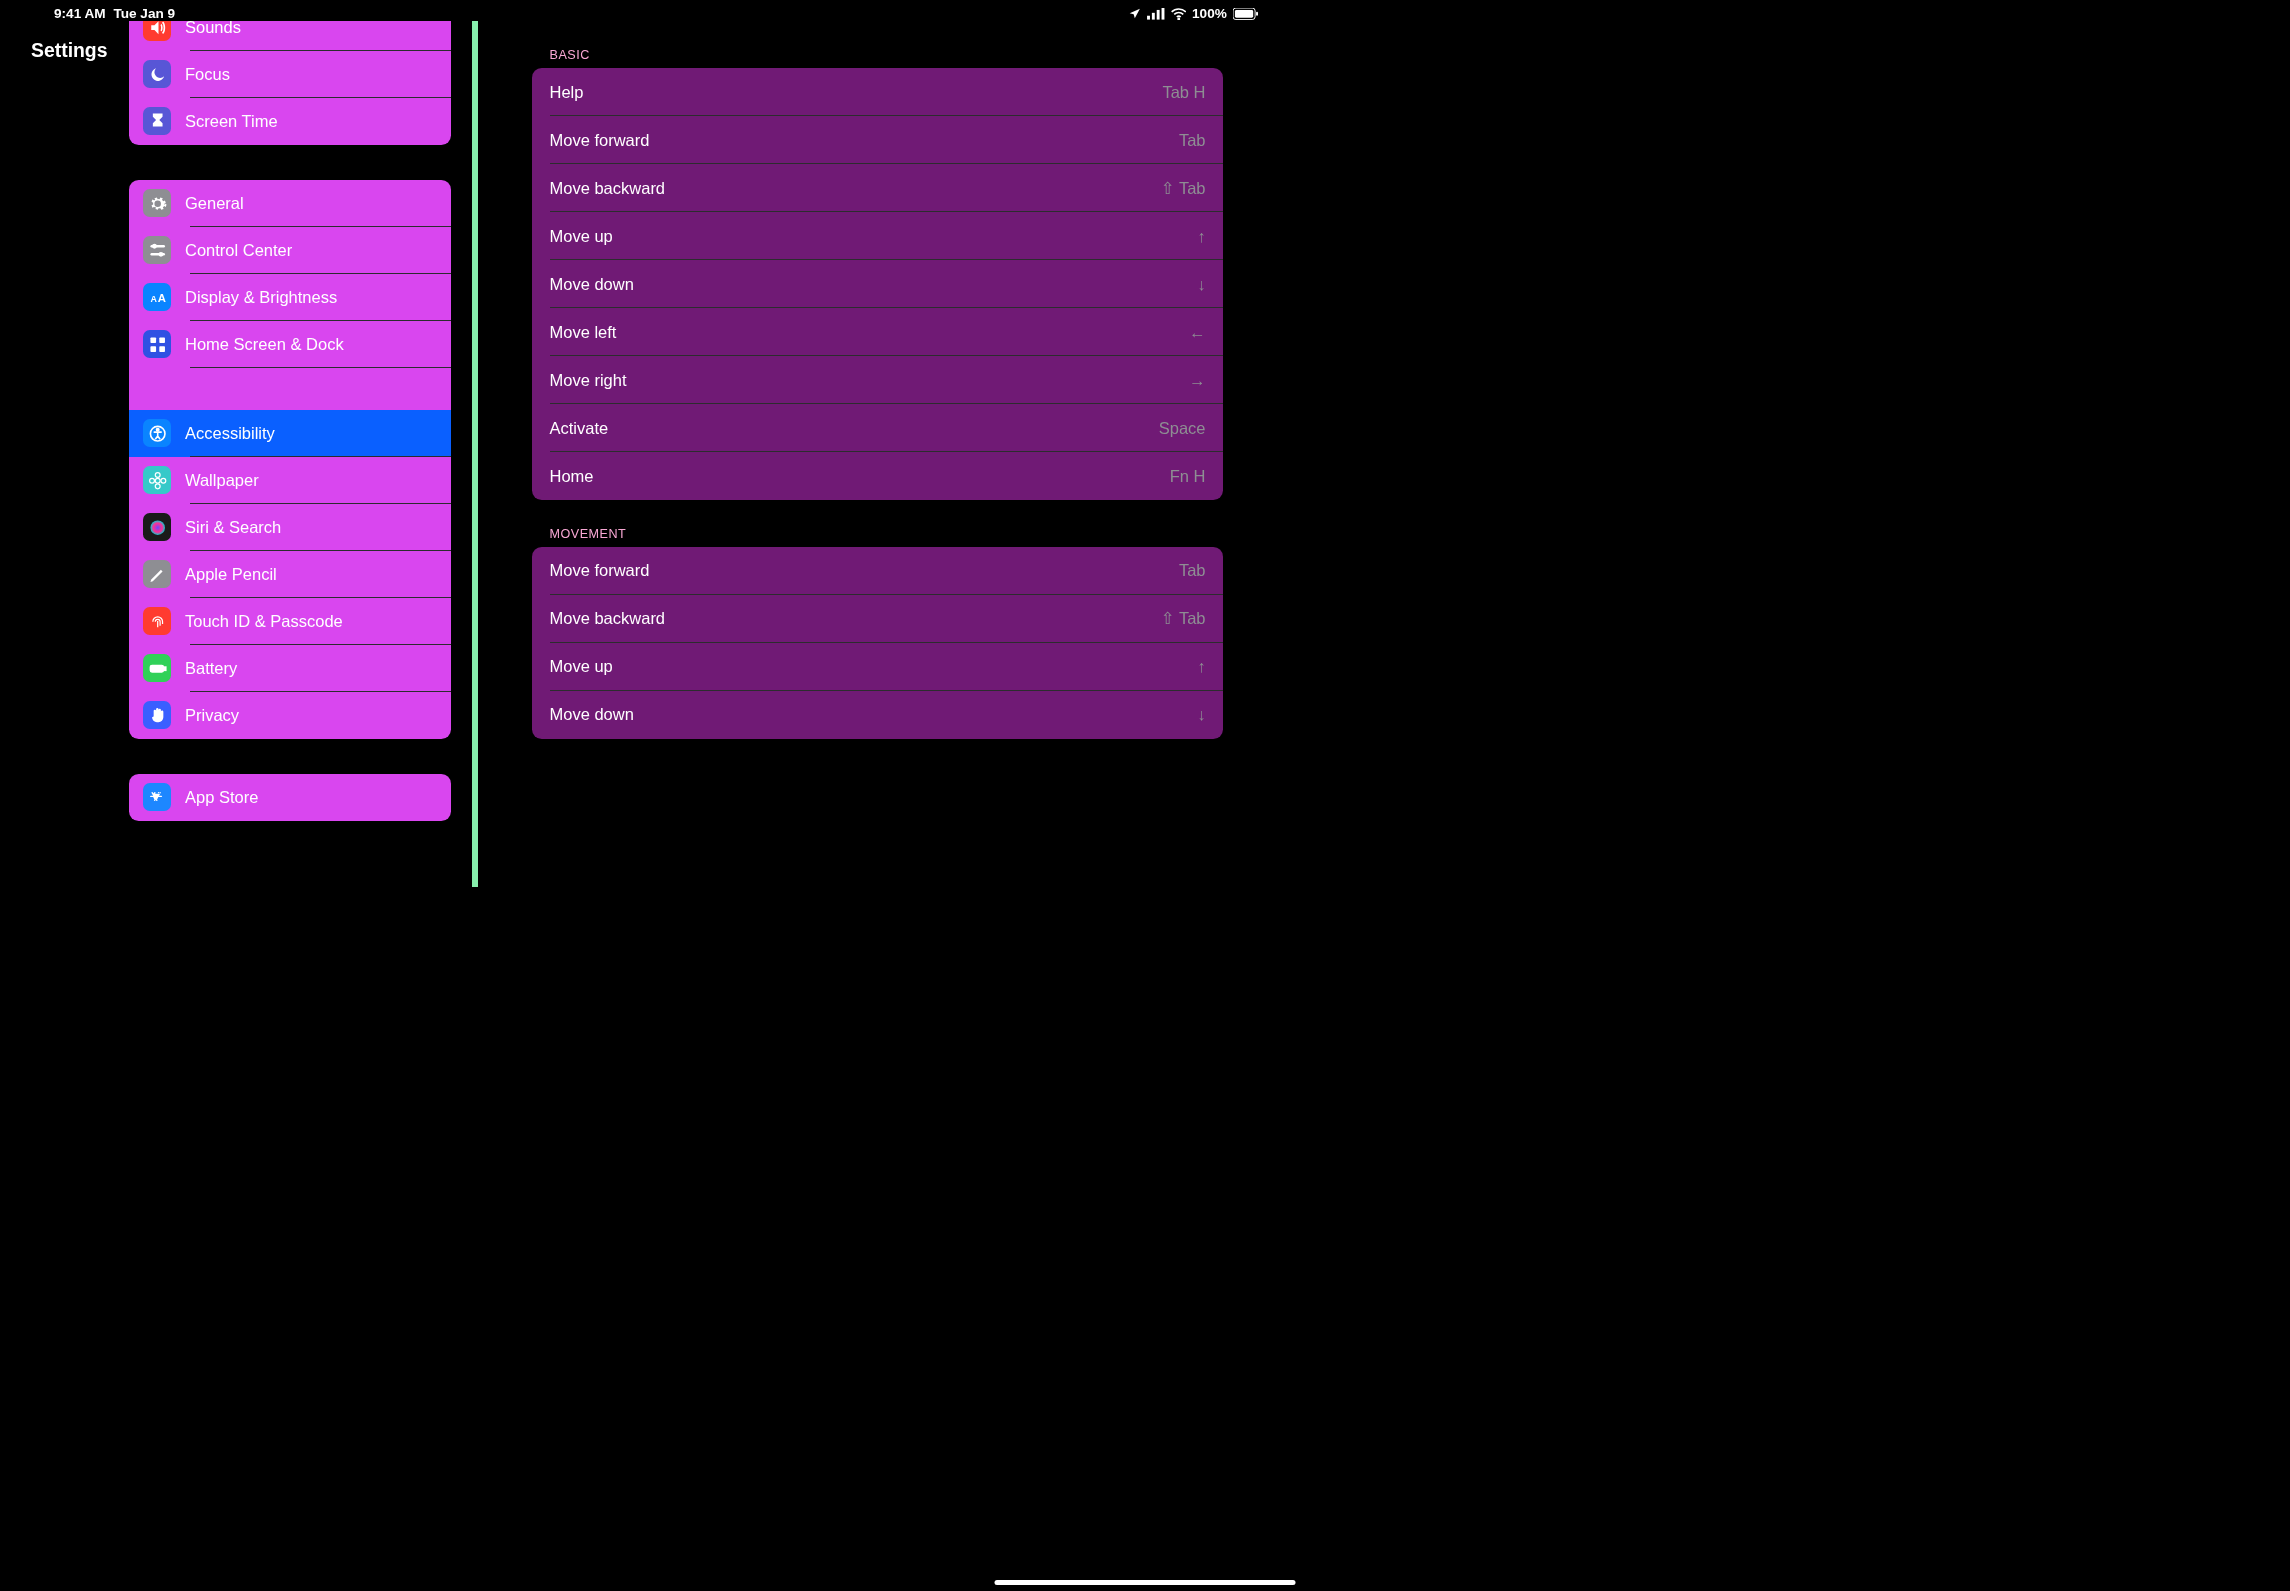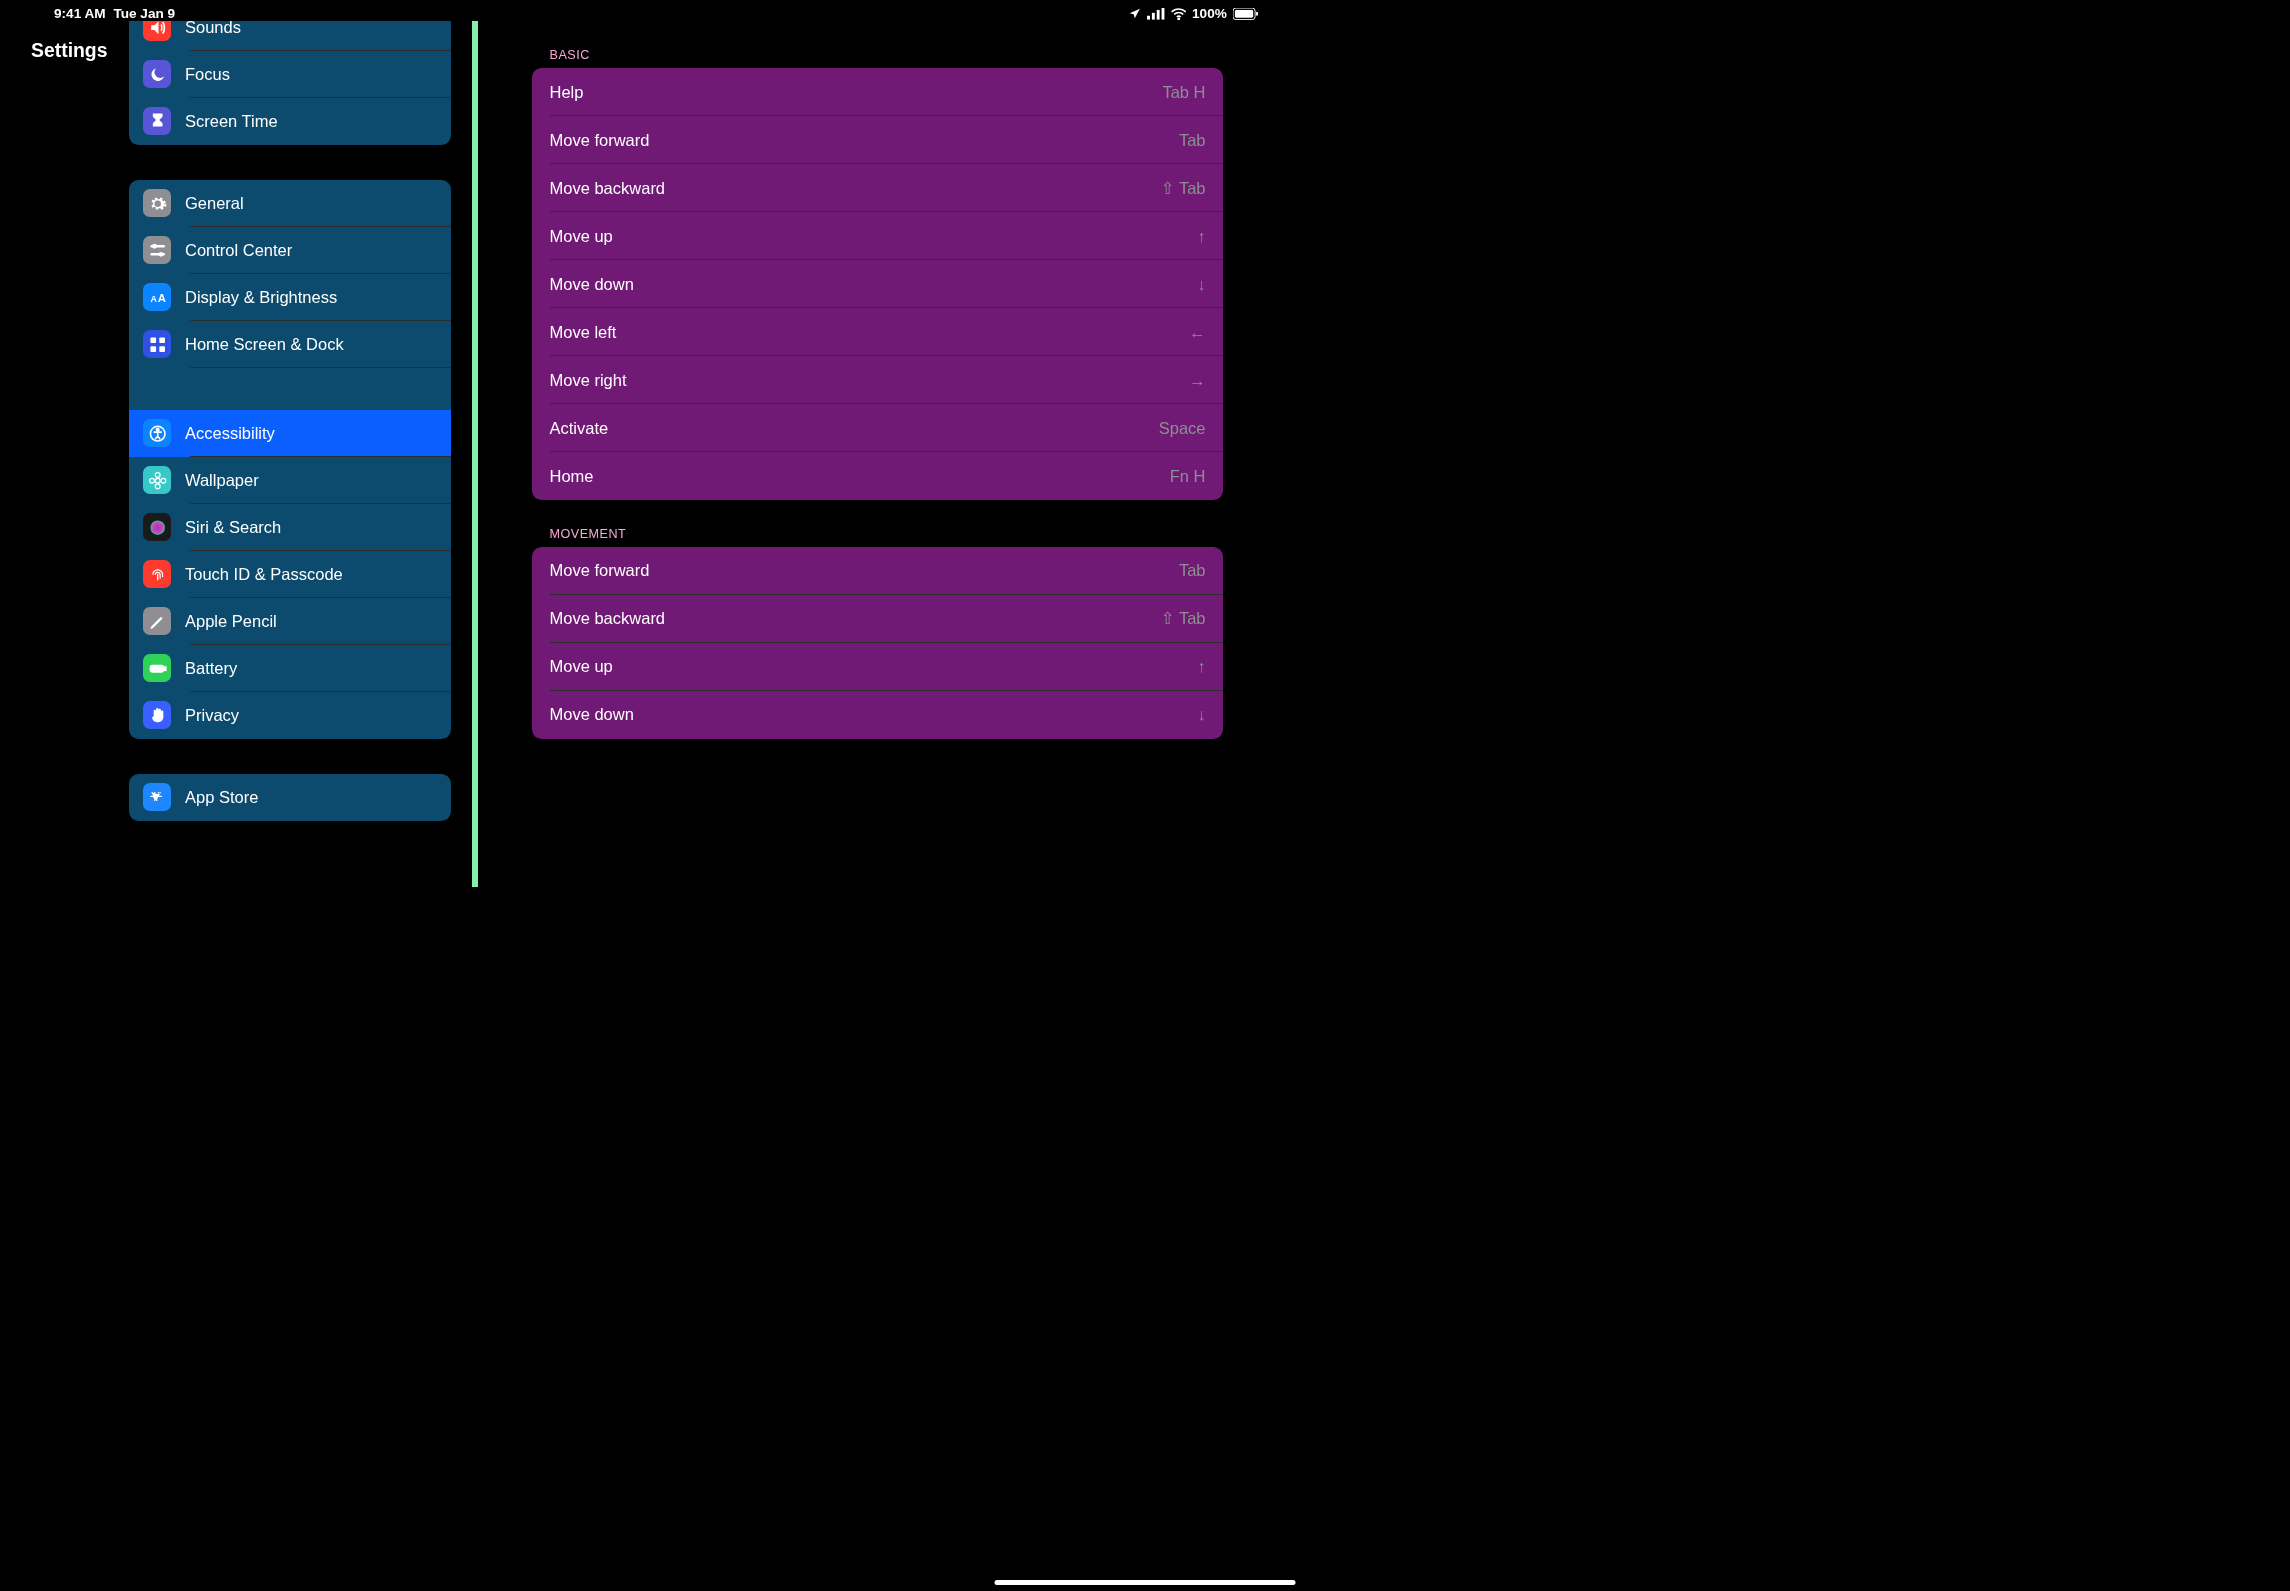--- a/index.html
+++ b/index.html
@@ -41,21 +41,21 @@
   .sidebar-header {
     height: 58px;
     display: flex;
     align-items: center;
     justify-content: center;
     font-size: 19.4px;
     font-weight: 700;
   }
   .sidebar-scroll { flex:1; overflow: hidden; padding: 0 21.3px; }
   .section-group {
-    background: #0c4a6e;
+    background: #d946ef;
     border-radius: 9.7px;
     margin-bottom: 35px;
     overflow: hidden;
   }
   .sidebar-item {
     display: flex;
     align-items: center;
     height: 47px;
     padding: 0 14.6px;
     font-size: 16.5px;
@@ -297,38 +297,38 @@
                       <stop offset="60%" stop-color="#ff2d95"></stop>
                       <stop offset="100%" stop-color="#0acbd1"></stop>
                     </radialGradient>
                   </defs>
                   <circle cx="12" cy="12" r="9" fill="url(#sg)"></circle>
                 </svg>
               </div>
               <span>Siri &amp; Search</span>
             </div>
             <div class="sidebar-item">
+              <div class="icon-box" style="background: rgb(142, 142, 147);">
+                <svg width="19.4" height="19.4" viewBox="0 0 24 24" fill="#fff">
+                  <path d="M3 21l3-1 12-12-2-2L4 18l-1 3z"></path>
+                </svg>
+              </div>
+              <span>Apple Pencil</span>
+            </div>
+            <div class="sidebar-item">
               <div class="icon-box" style="background: rgb(255, 59, 48);">
                 <svg width="19.4" height="19.4" viewBox="0 0 24 24" fill="none" stroke="#fff" stroke-width="1.5">
                   <path d="M6 12a6 6 0 0 1 12 0v3"></path>
                   <path d="M9 12a3 3 0 0 1 6 0v5"></path>
                   <path d="M12 11v8"></path>
                 </svg>
               </div>
               <span>Touch ID &amp; Passcode</span>
             </div>
             <div class="sidebar-item">
-              <div class="icon-box" style="background: rgb(142, 142, 147);">
-                <svg width="19.4" height="19.4" viewBox="0 0 24 24" fill="#fff">
-                  <path d="M3 21l3-1 12-12-2-2L4 18l-1 3z"></path>
-                </svg>
-              </div>
-              <span>Apple Pencil</span>
-            </div>
-            <div class="sidebar-item">
               <div class="icon-box" style="background: rgb(48, 209, 88);">
                 <svg width="19.4" height="19.4" viewBox="0 0 24 24" fill="none" stroke="#fff" stroke-width="2">
                   <rect x="3" y="8" width="16" height="8" rx="2" fill="#fff"></rect>
                   <rect x="20" y="10" width="2" height="4" fill="#fff"></rect>
                 </svg>
               </div>
               <span>Battery</span>
             </div>
             <div class="sidebar-item">
               <div class="icon-box" style="background: rgb(58, 95, 255);">

